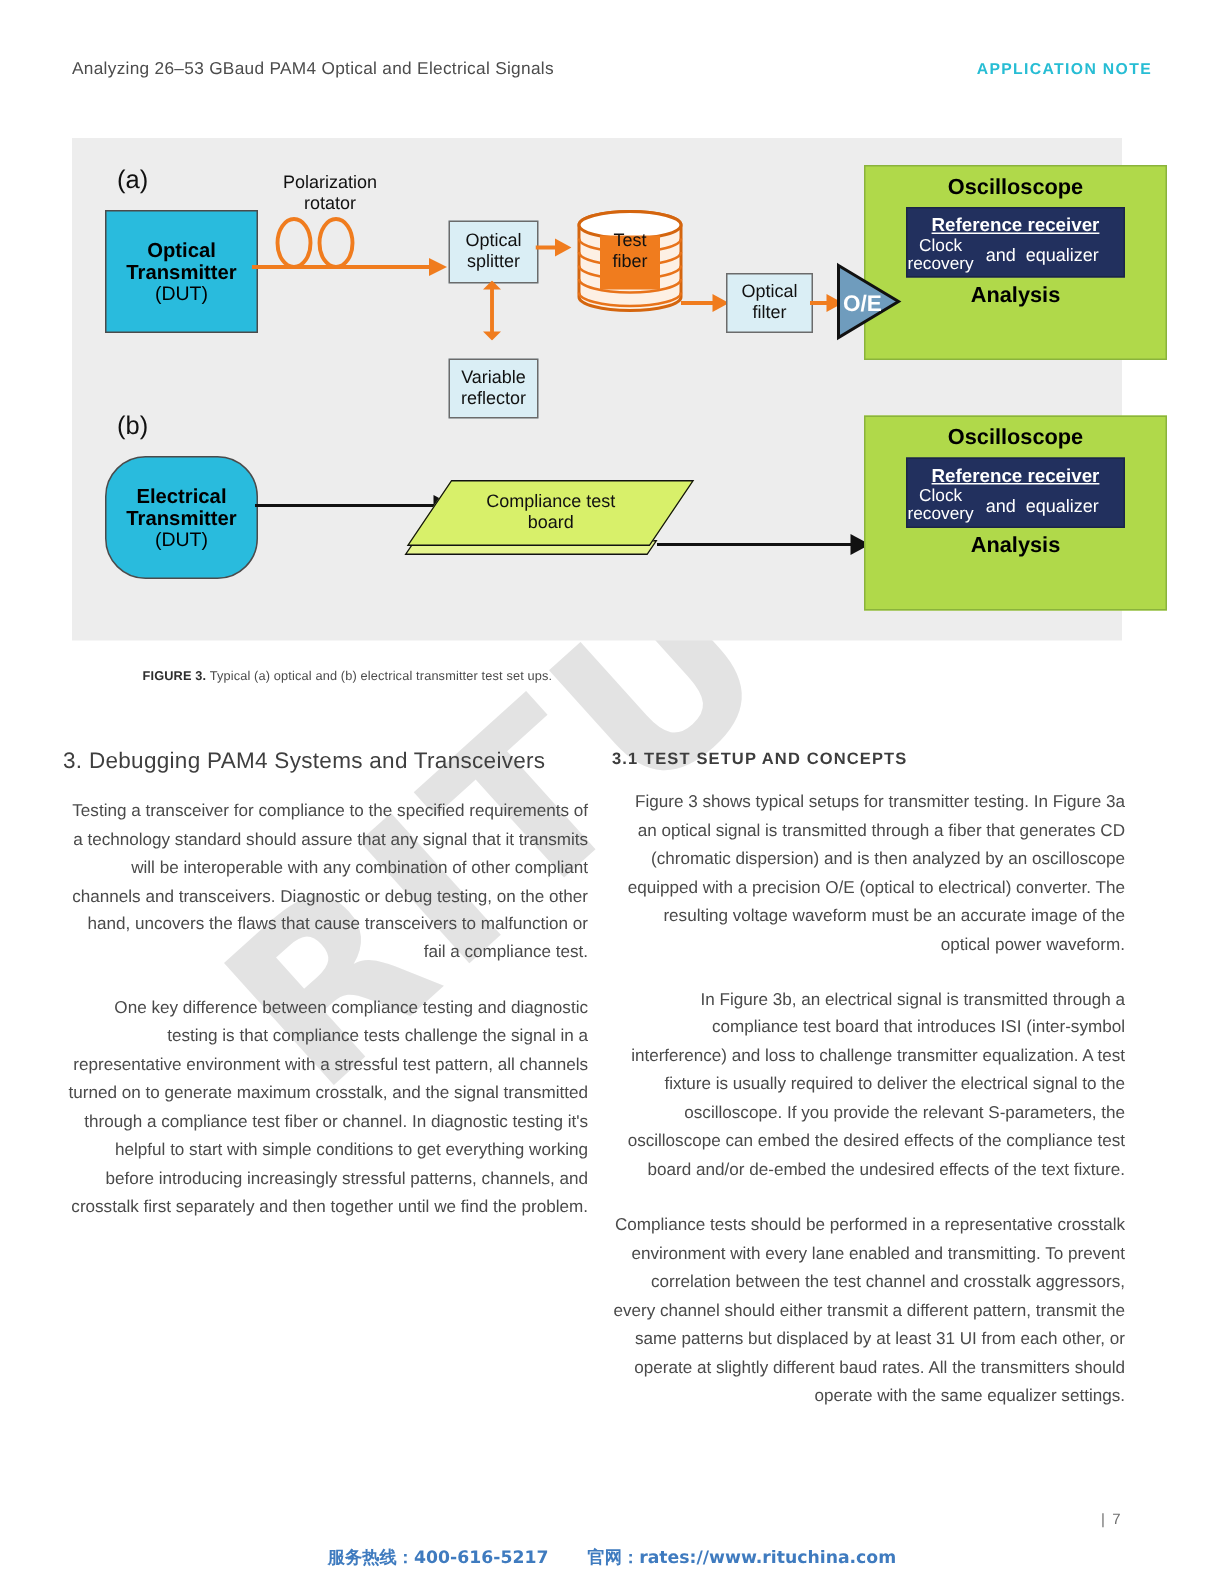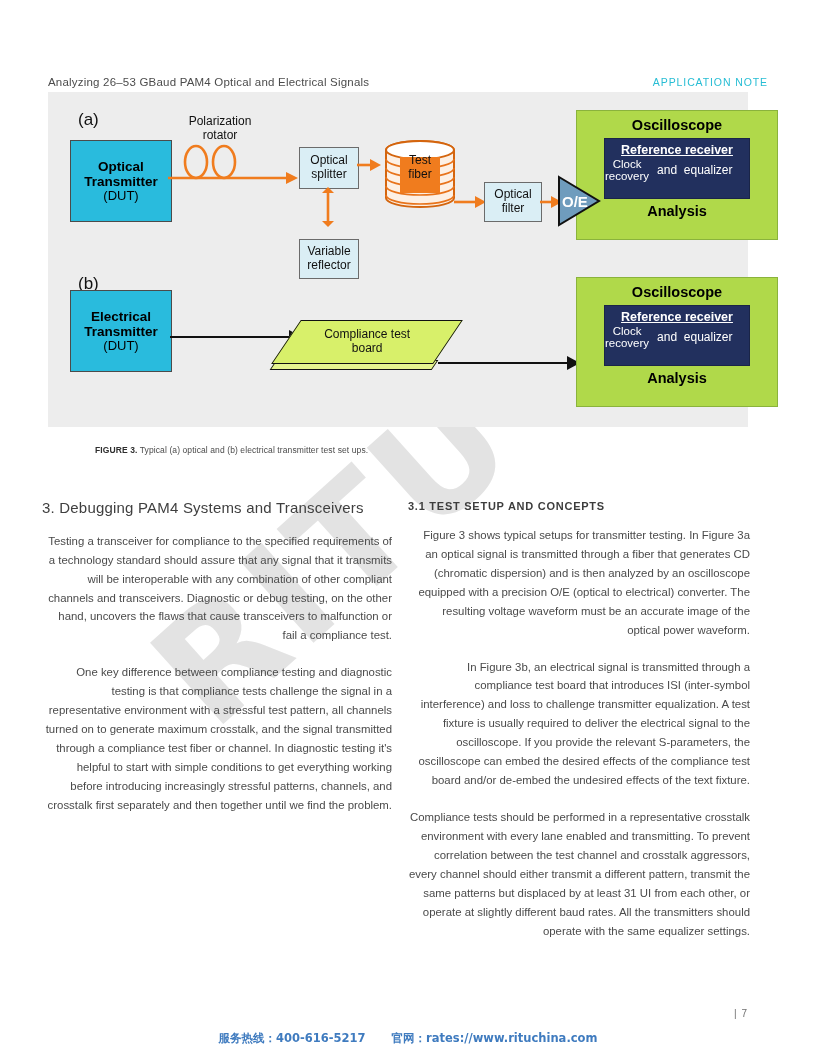--- a/index.html
+++ b/index.html
@@ -42,23 +42,22 @@
   
   #page-header {
     position:absolute; left:48px; top:40px; width:720px;
     display:flex; justify-content:space-between; align-items:baseline;
     z-index:3;
   }
   #header-title {
     font-size:11.5px; color:#4c4c4c; letter-spacing:.2px;
   }
   #header-kicker {
-    font-size:10.5px; font-weight:normal; color:#27bdd4;
+    font-size:10.5px; font-weight:bold; color:#27bdd4;
     letter-spacing:.9px;
-    margin-top:36px;
   }
 
   
   #figure-block { position:absolute; left:48px; top:92px; z-index:2; }
   #figure-canvas {
     position:relative; width:700px; height:335px;
     background:#ededed;
   }
   #figure-canvas .nd { position:absolute; }
 
@@ -97,21 +96,21 @@
     margin-top:6px;
   }
   .scope-foot {
     font-weight:bold; font-size:14.5px; color:#000;
     margin-top:4px;
   }
   .refrx {
     background:#22305e; border:1px solid #1a2547;
     width:calc(100% - 56px);
     margin-top:5px;
-    padding:4px 0 16px;
+    padding:4px 0 2px;
     display:flex; flex-direction:column; align-items:center;
   }
   .refrx-title {
     color:#fff; font-weight:bold; font-size:12.5px;
     text-decoration:underline;
   }
   .refrx-body {
     display:flex; align-items:center; 
     width:100%; margin-top:1px;
   }
@@ -285,21 +284,21 @@
       <div class="scope-foot">Analysis</div>
     </div>
 
     <svg class="nd" style="left:508px; top:82px; z-index:5;" width="46" height="54" viewBox="0 0 46 54">
       <polygon points="3,3 43,27 3,51" fill="#6f9cbd" stroke="#111" stroke-width="2"></polygon>
       <text x="6" y="33" font-family="Liberation Sans, sans-serif" font-size="15" font-weight="bold" fill="#ffffff">O/E</text>
     </svg>
 
     <div class="nd panel-letter label-plain" style="left:30px; top:182px;">(b)</div>
 
-    <div class="nd dut-box" style="left:22px; top:198px; width:100px; height:80px;">
+    <div class="nd dut-box" style="left:22px; top:212px; width:100px; height:80px;border-radius:27px;">
       <div class="l1">Electrical</div>
       <div class="l2">Transmitter</div>
       <div class="l3">(DUT)</div>
     </div>
 
     <svg class="nd" style="left:122px; top:238px;" width="132" height="14" viewBox="0 0 132 14">
       <line x1="0" y1="7" x2="120" y2="7" stroke="#111" stroke-width="2"></line>
       <polygon points="119,0 132,7 119,14" fill="#111"></polygon>
     </svg>
 

